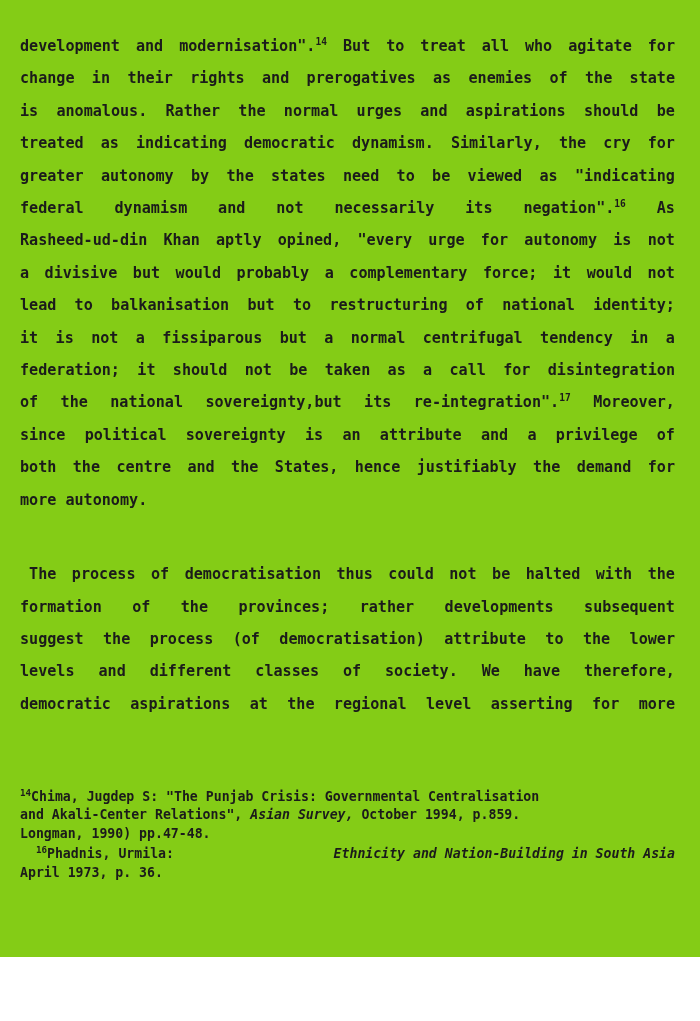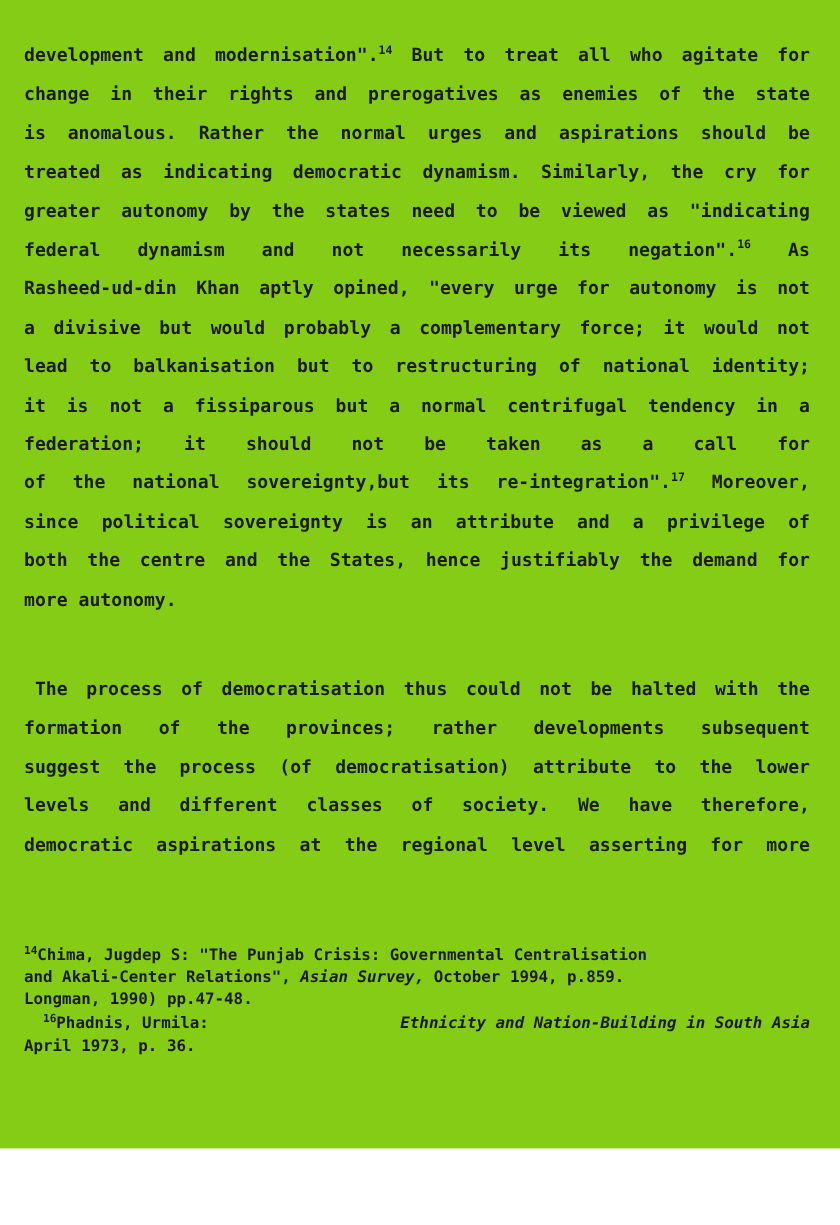--- a/index.html
+++ b/index.html
@@ -113,21 +113,21 @@
         <div class="ln j"><span>development</span><span>and</span><span>modernisation".<sup class="fnref">14</sup></span><span>But</span><span>to</span><span>treat</span><span>all</span><span>who</span><span>agitate</span><span>for</span></div>
         <div class="ln j"><span>change</span><span>in</span><span>their</span><span>rights</span><span>and</span><span>prerogatives</span><span>as</span><span>enemies</span><span>of</span><span>the</span><span>state</span></div>
         <div class="ln j"><span>is</span><span>anomalous.</span><span>Rather</span><span>the</span><span>normal</span><span>urges</span><span>and</span><span>aspirations</span><span>should</span><span>be</span></div>
         <div class="ln j"><span>treated</span><span>as</span><span>indicating</span><span>democratic</span><span>dynamism.</span><span>Similarly,</span><span>the</span><span>cry</span><span>for</span></div>
         <div class="ln j"><span>greater</span><span>autonomy</span><span>by</span><span>the</span><span>states</span><span>need</span><span>to</span><span>be</span><span>viewed</span><span>as</span><span>"indicating</span></div>
         <div class="ln j"><span>federal</span><span>dynamism</span><span>and</span><span>not</span><span>necessarily</span><span>its</span><span>negation".<sup class="fnref">16</sup></span><span>As</span></div>
         <div class="ln j"><span>Rasheed-ud-din</span><span>Khan</span><span>aptly</span><span>opined,</span><span>"every</span><span>urge</span><span>for</span><span>autonomy</span><span>is</span><span>not</span></div>
         <div class="ln j"><span>a</span><span>divisive</span><span>but</span><span>would</span><span>probably</span><span>a</span><span>complementary</span><span>force;</span><span>it</span><span>would</span><span>not</span></div>
         <div class="ln j"><span>lead</span><span>to</span><span>balkanisation</span><span>but</span><span>to</span><span>restructuring</span><span>of</span><span>national</span><span>identity;</span></div>
         <div class="ln j"><span>it</span><span>is</span><span>not</span><span>a</span><span>fissiparous</span><span>but</span><span>a</span><span>normal</span><span>centrifugal</span><span>tendency</span><span>in</span><span>a</span></div>
-        <div class="ln j"><span>federation;</span><span>it</span><span>should</span><span>not</span><span>be</span><span>taken</span><span>as</span><span>a</span><span>call</span><span>for</span></div>
+        <div class="ln j"><span>federation;</span><span>it</span><span>should</span><span>not</span><span>be</span><span>taken</span><span>as</span><span>a</span><span>call</span><span>for</span><span>disintegration</span></div>
         <div class="ln j"><span>of</span><span>the</span><span>national</span><span>sovereignty,but</span><span>its</span><span>re-integration".<sup class="fnref">17</sup></span><span>Moreover,</span></div>
         <div class="ln j"><span>since</span><span>political</span><span>sovereignty</span><span>is</span><span>an</span><span>attribute</span><span>and</span><span>a</span><span>privilege</span><span>of</span></div>
         <div class="ln j"><span>both</span><span>the</span><span>centre</span><span>and</span><span>the</span><span>States,</span><span>hence</span><span>justifiably</span><span>the</span><span>demand</span><span>for</span></div>
         <div class="ln">more autonomy.</div>
       </div>
       <div class="para-gap"></div>
       <div class="para">
         <div class="ln j"><span> The</span><span>process</span><span>of</span><span>democratisation</span><span>thus</span><span>could</span><span>not</span><span>be</span><span>halted</span><span>with</span><span>the</span></div>
         <div class="ln j"><span>formation</span><span>of</span><span>the</span><span>provinces;</span><span>rather</span><span>developments</span><span>subsequent</span></div>
         <div class="ln j"><span>suggest</span><span>the</span><span>process</span><span>(of</span><span>democratisation)</span><span>attribute</span><span>to</span><span>the</span><span>lower</span></div>

